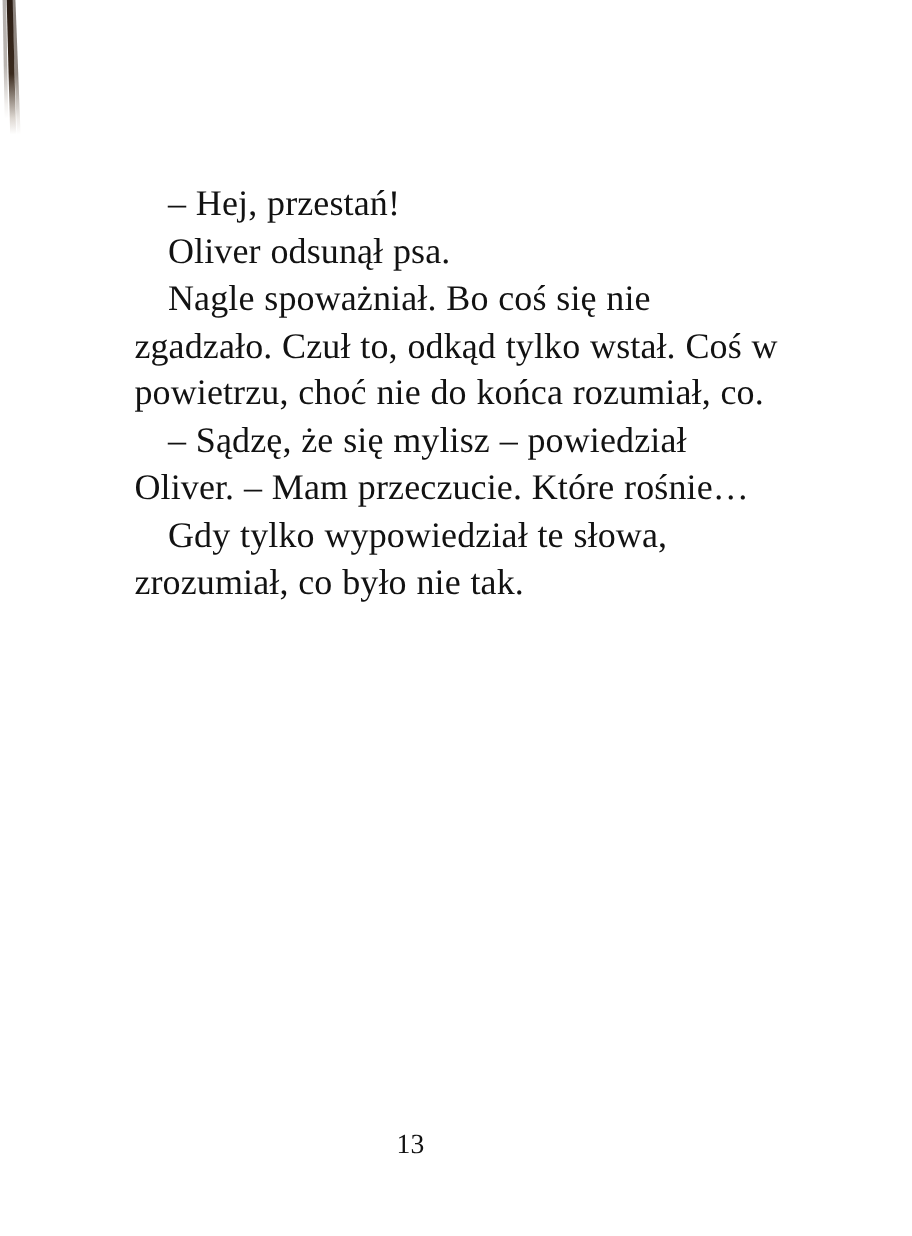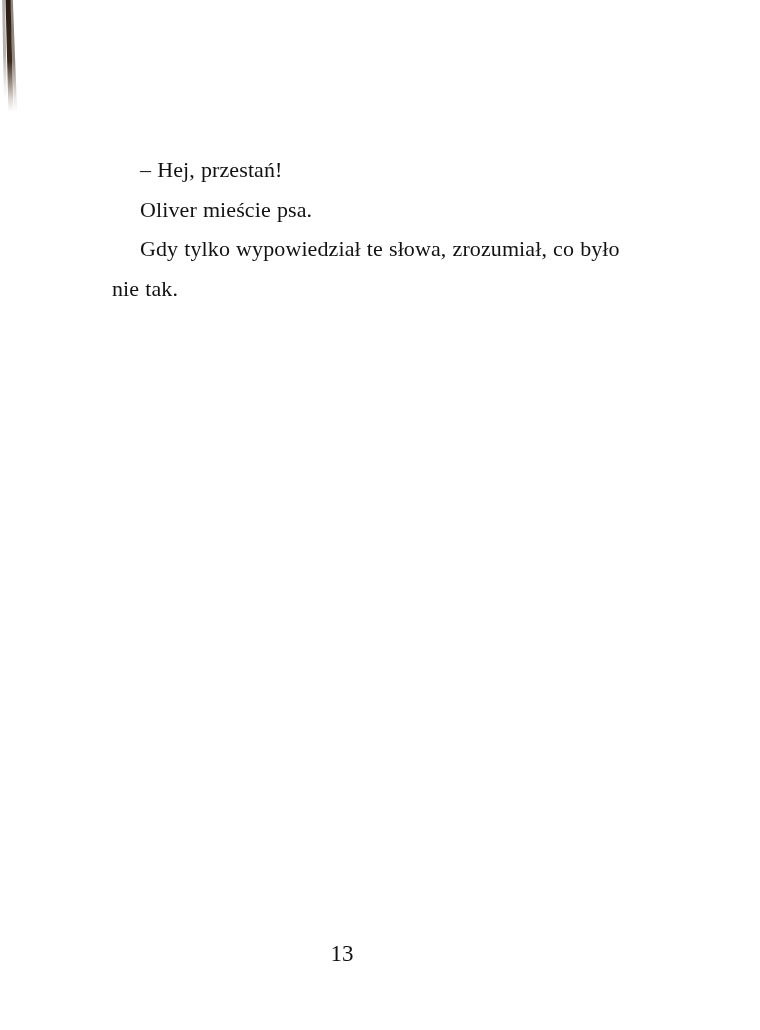--- a/index.html
+++ b/index.html
@@ -46,21 +46,21 @@
 
   .text-block {
     position: absolute;
     left: 112px;
     top: 150px;
     width: 540px;
   }
 
   .para {
     margin: 0;
-    font-size: 22px;
+    font-size: 30px;
     line-height: 39.5px;
     text-align: left;
     letter-spacing: 0.1px;
     word-spacing: 0.5px;
   }
   .para.indent {
     text-indent: 28px;
   }
 
   .folio {
@@ -79,19 +79,21 @@
 <div class="page">
 
   <div class="spine-artifact">
     <div class="streak s1"></div>
     <div class="streak s2"></div>
     <div class="streak s3"></div>
   </div>
 
   <div class="text-block">
     <p class="para indent">– Hej, przestań!</p>
-    <p class="para indent">Oliver mieście psa.</p>
+    <p class="para indent">Oliver odsunął psa.</p>
+    <p class="para indent">Nagle spoważniał. Bo coś się nie zgadzało. Czuł to, odkąd tylko wstał. Coś w powietrzu, choć nie do końca rozumiał, co.</p>
+    <p class="para indent">– Sądzę, że się mylisz – powiedział Oliver. – Mam przeczucie. Które rośnie…</p>
     <p class="para indent">Gdy tylko wypowiedział te słowa, zrozumiał, co było nie tak.</p>
   </div>
 
   <div class="folio">13</div>
 
 </div>
 
 </body></html>

